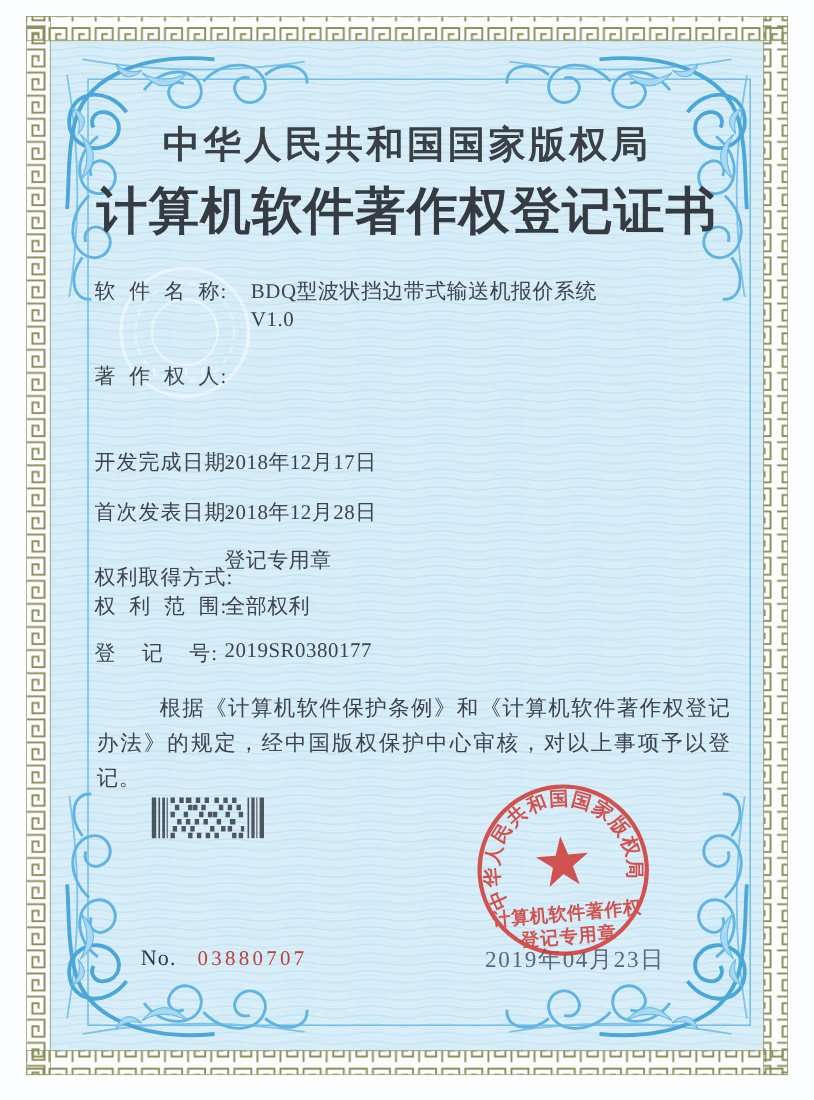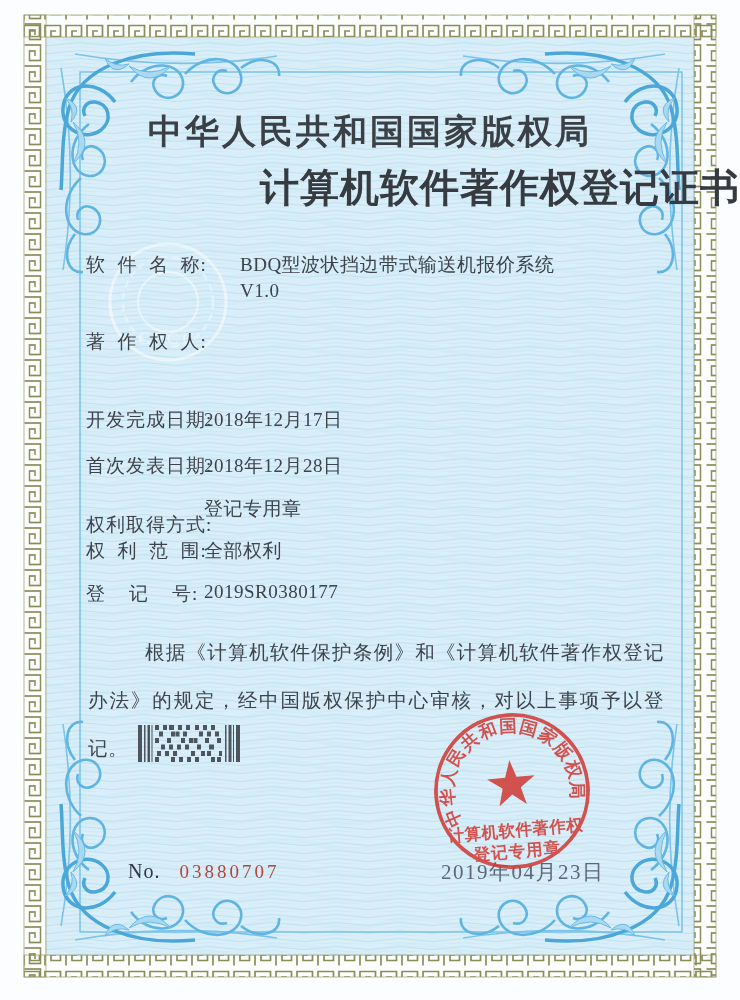--- a/index.html
+++ b/index.html
@@ -10,39 +10,39 @@
     font-family:"Liberation Serif","DejaVu Serif",serif;
     color:#3d434b;
   }
   .art{position:absolute;left:0;top:0;width:740px;height:1000px;}
   .txt{position:absolute;z-index:2;}
   .authority{
     left:0;top:109px;width:740px;text-align:center;
     font-size:34px;font-weight:700;letter-spacing:3px;color:#3a4046;
   }
   .cert-title{
-    left:0;top:161px;width:740px;text-align:right;
-    font-size:39px;font-weight:700;letter-spacing:1px;color:#353b41;
+    left:0;top:161px;width:740px;text-align:center;
+    font-size:46px;font-weight:700;letter-spacing:1px;color:#353b41;
   }
   .cert-no{
     left:450px;top:215px;font-size:16px;color:#40474f;letter-spacing:1px;
   }
   .cert-no .gap{display:inline-block;width:14px;}
   .lbl{
     position:absolute;left:86px;font-size:19px;color:#3d434b;
     white-space:pre;letter-spacing:1px;font-family:Liberation Serif, serif;
   }
   .val{
     position:absolute;font-size:19px;color:#3d434b;letter-spacing:0.5px;white-space:pre;
   }
-  .val.sec1{left:240px;}
+  .val.sec1{left:228px;}
   .val.sec2{left:204px;}
   .statement{
     position:absolute;left:88px;top:629px;width:576px;
-    font-size:19.5px;line-height:48px;color:#3d434b;
+    font-size:19.5px;line-height:32px;color:#3d434b;
     text-indent:57px;text-align:justify;margin:0;letter-spacing:0.5px;
   }
   .serial{left:128px;top:860px;font-size:20px;}
   .serial .no-label{color:#2f3745;letter-spacing:1px;}
   .serial .no-value{color:#b5443c;letter-spacing:3px;margin-left:14px;font-size:19px;}
   svg text{font-family:"Liberation Serif","DejaVu Serif",serif;}
   .orn-main{stroke:#4aa7d8;stroke-width:3.5;fill:none;}
   .orn-mid{stroke:#5fb4e2;stroke-width:2.6;fill:none;}
   .orn-thin{stroke:#7cc3ea;stroke-width:1.6;fill:none;}
   .orn-leaf{fill:#a9d9f1;stroke:#6bb9e5;stroke-width:1;}

